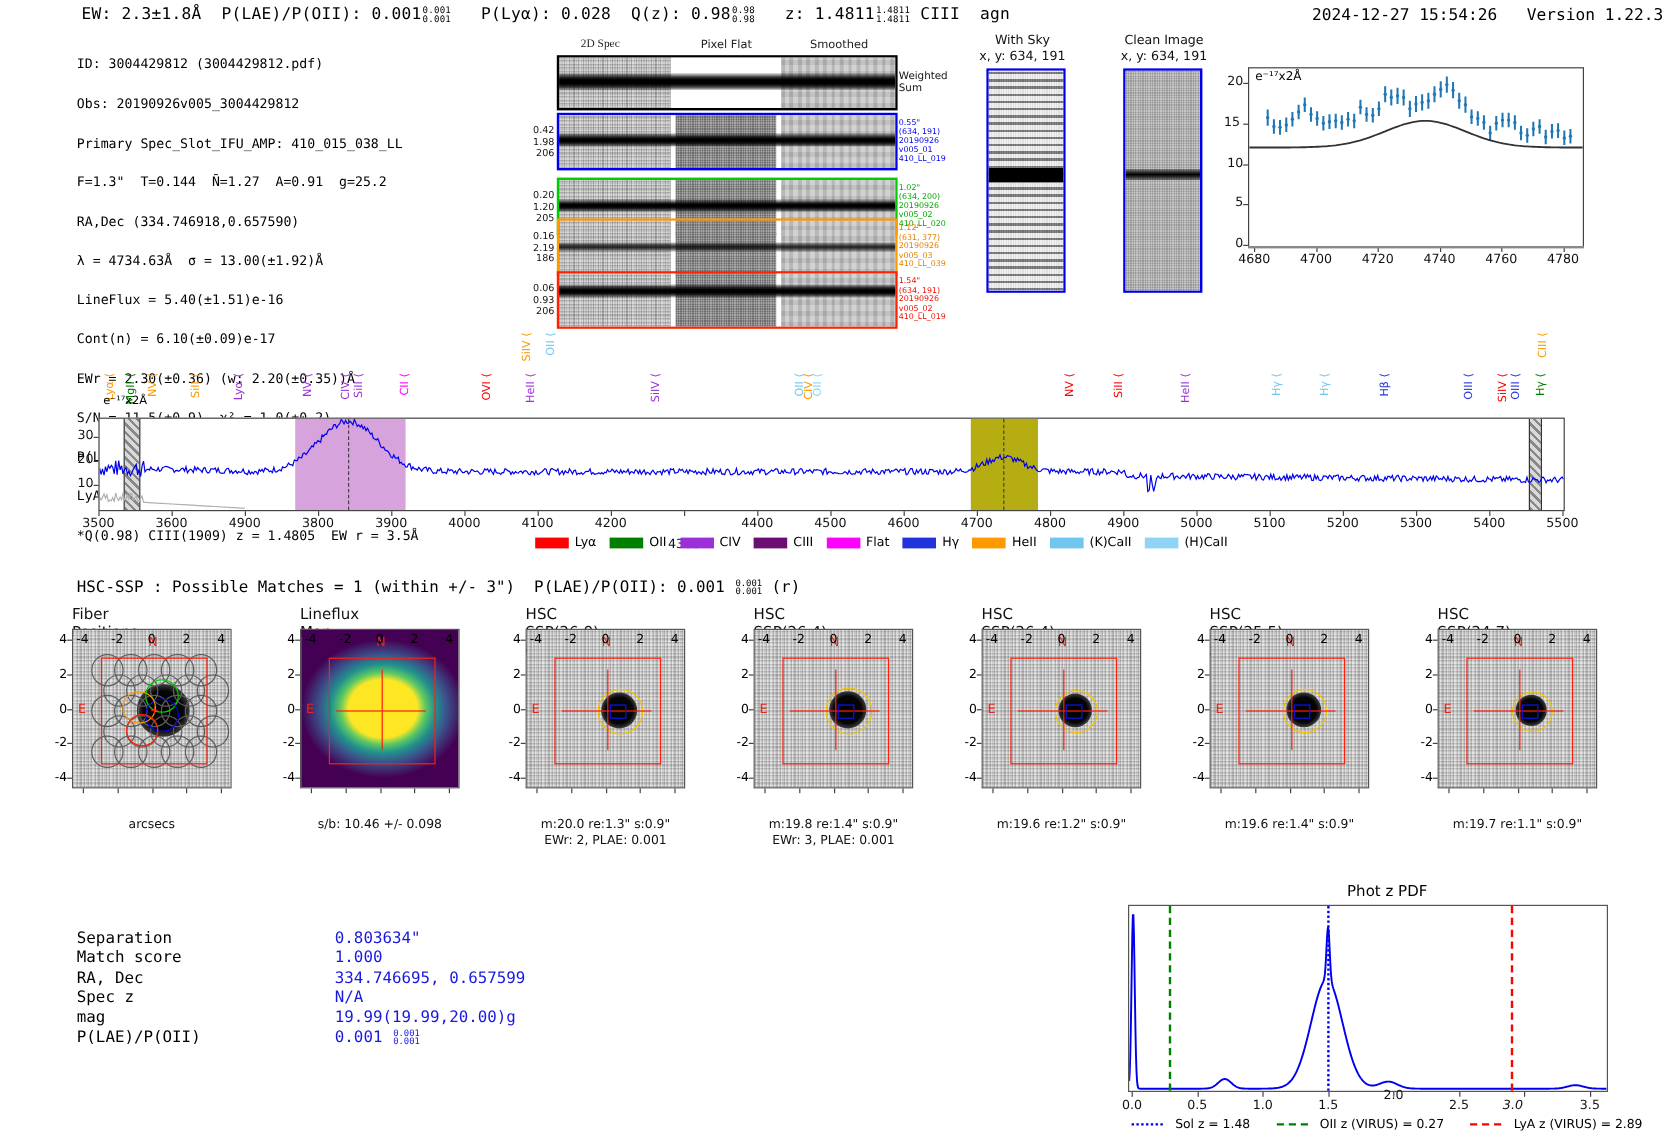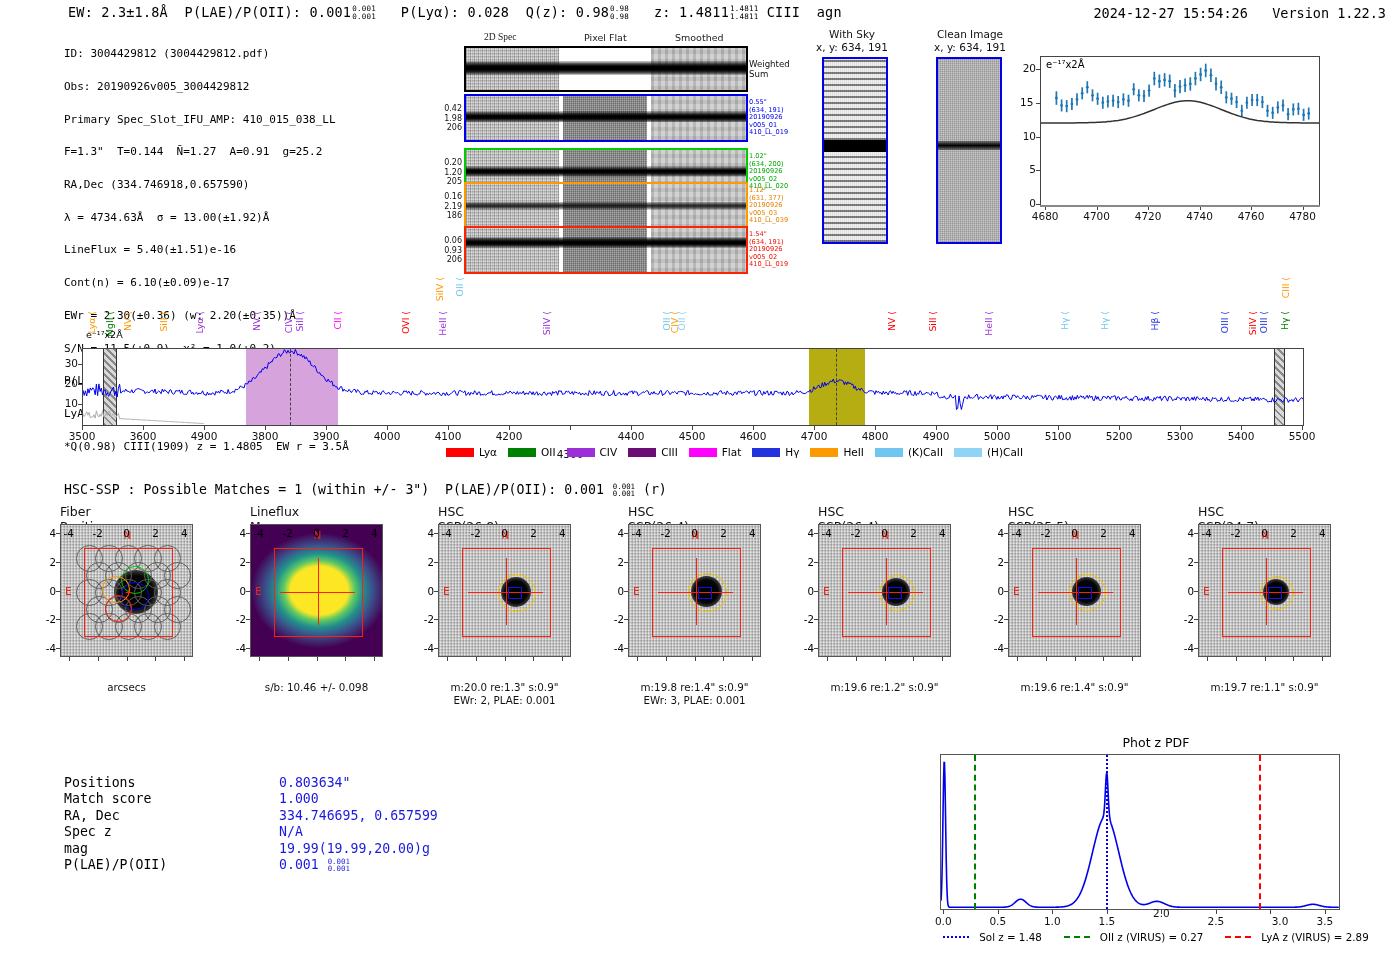--- a/index.html
+++ b/index.html
@@ -788,21 +788,21 @@
       <div class="tk" style="left:95.41304347826086px;top:133px;width:1px;height:4px;"></div>
       <div class="ylbl" style="top:8.673913043478256px;">4</div>
       <div class="tk" style="left:-4px;top:8.673913043478256px;width:4px;height:1px;"></div>
       <div class="xlbl" style="left:124.32608695652175px;">4</div>
       <div class="tk" style="left:124.32608695652175px;top:133px;width:1px;height:4px;"></div>
       <div class="cp-cap">m:19.7  re:1.1"  s:0.9"<br></div>
     </div>
   </div>
 
 <div class="abs mono" id="btbl">
-    <div><span class="k">Positions</span><span class="v">0.803634"</span></div>
+    <div><span class="k">Separation</span><span class="v">0.803634"</span></div>
     <div><span class="k">Match score</span><span class="v">1.000</span></div>
     <div><span class="k">RA, Dec</span><span class="v">334.746695, 0.657599</span></div>
     <div><span class="k">Spec z</span><span class="v">N/A</span></div>
     <div><span class="k">mag</span><span class="v">19.99(19.99,20.00)g</span></div>
     <div><span class="k">P(LAE)/P(OII)</span><span class="v">0.001 <span class="frac">0.001<br>0.001</span></span></div>
   </div>
 
 <div class="abs" id="photz">
   <div id="pz-title">Phot z PDF</div>
   <div id="pz-box">
@@ -821,21 +821,21 @@
       <div class="tick-lbl" style="left:49.79178082191781px;top:180px;width:36px;text-align:center;">0.5</div>
       <div class="tk" style="left:67.79178082191781px;top:175px;width:1px;height:4px;"></div>
       <div class="tick-lbl" style="left:104.31232876712329px;top:180px;width:36px;text-align:center;">1.0</div>
       <div class="tk" style="left:122.31232876712329px;top:175px;width:1px;height:4px;"></div>
       <div class="tick-lbl" style="left:158.83287671232875px;top:180px;width:36px;text-align:center;">1.5</div>
       <div class="tk" style="left:176.83287671232875px;top:175px;width:1px;height:4px;"></div>
       <div class="tick-lbl" style="left:213.35342465753422px;top:172px;width:36px;text-align:center;">2.0</div>
       <div class="tk" style="left:231.35342465753422px;top:175px;width:1px;height:4px;"></div>
       <div class="tick-lbl" style="left:267.8739726027397px;top:180px;width:36px;text-align:center;">2.5</div>
       <div class="tk" style="left:285.8739726027397px;top:175px;width:1px;height:4px;"></div>
-      <div class="tick-lbl" style="left:322.39452054794515px;top:180px;width:36px;text-align:right;">3.0</div>
+      <div class="tick-lbl" style="left:322.39452054794515px;top:180px;width:36px;text-align:left;font-style:italic;">3.0</div>
       <div class="tk" style="left:340.39452054794515px;top:175px;width:1px;height:4px;"></div>
       <div class="tick-lbl" style="left:376.91506849315067px;top:180px;width:36px;text-align:center;">3.5</div>
       <div class="tk" style="left:394.91506849315067px;top:175px;width:1px;height:4px;"></div>
     </div>
   <div id="pz-leg">
       <div class="lg">
         <span class="dotsw" style="border-color:#0000ee;"></span>
         <span>Sol z = 1.48</span>
       </div>
       <div class="lg">

